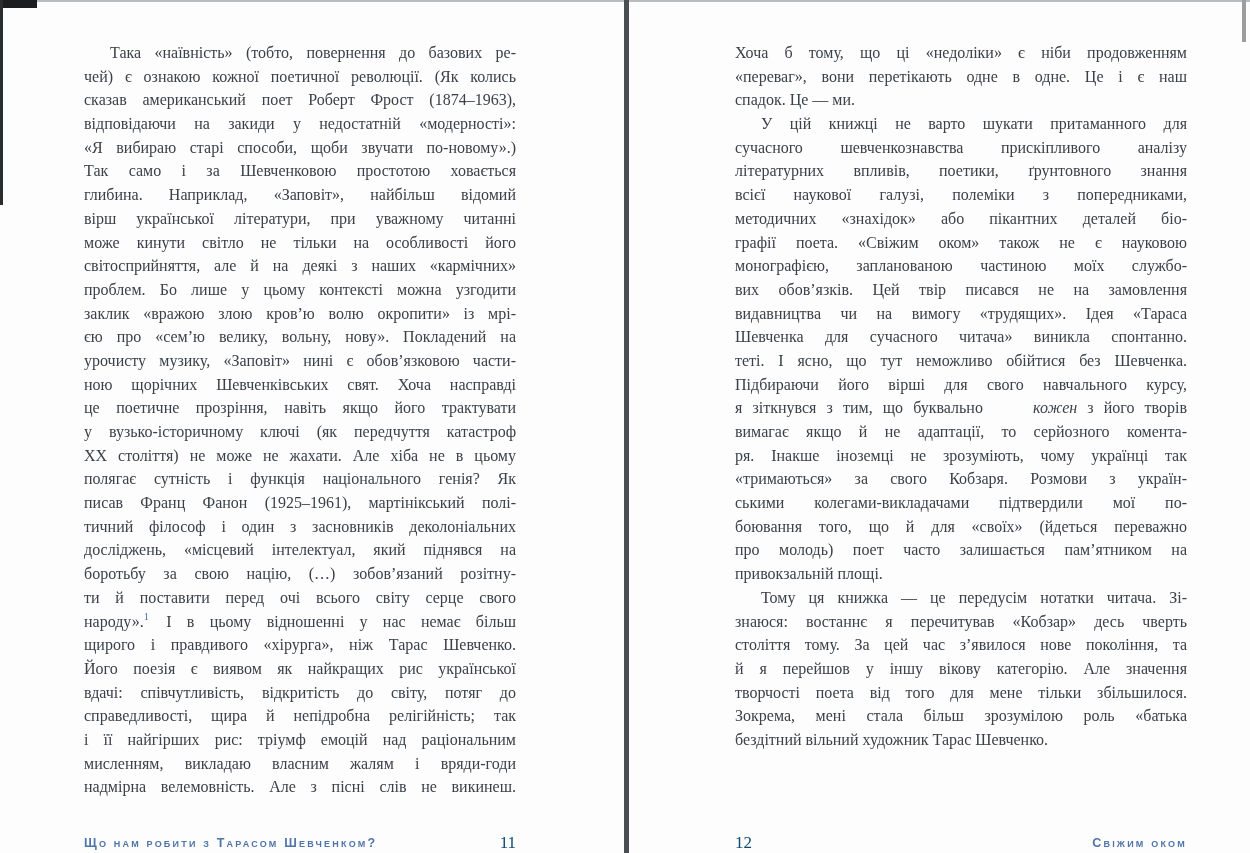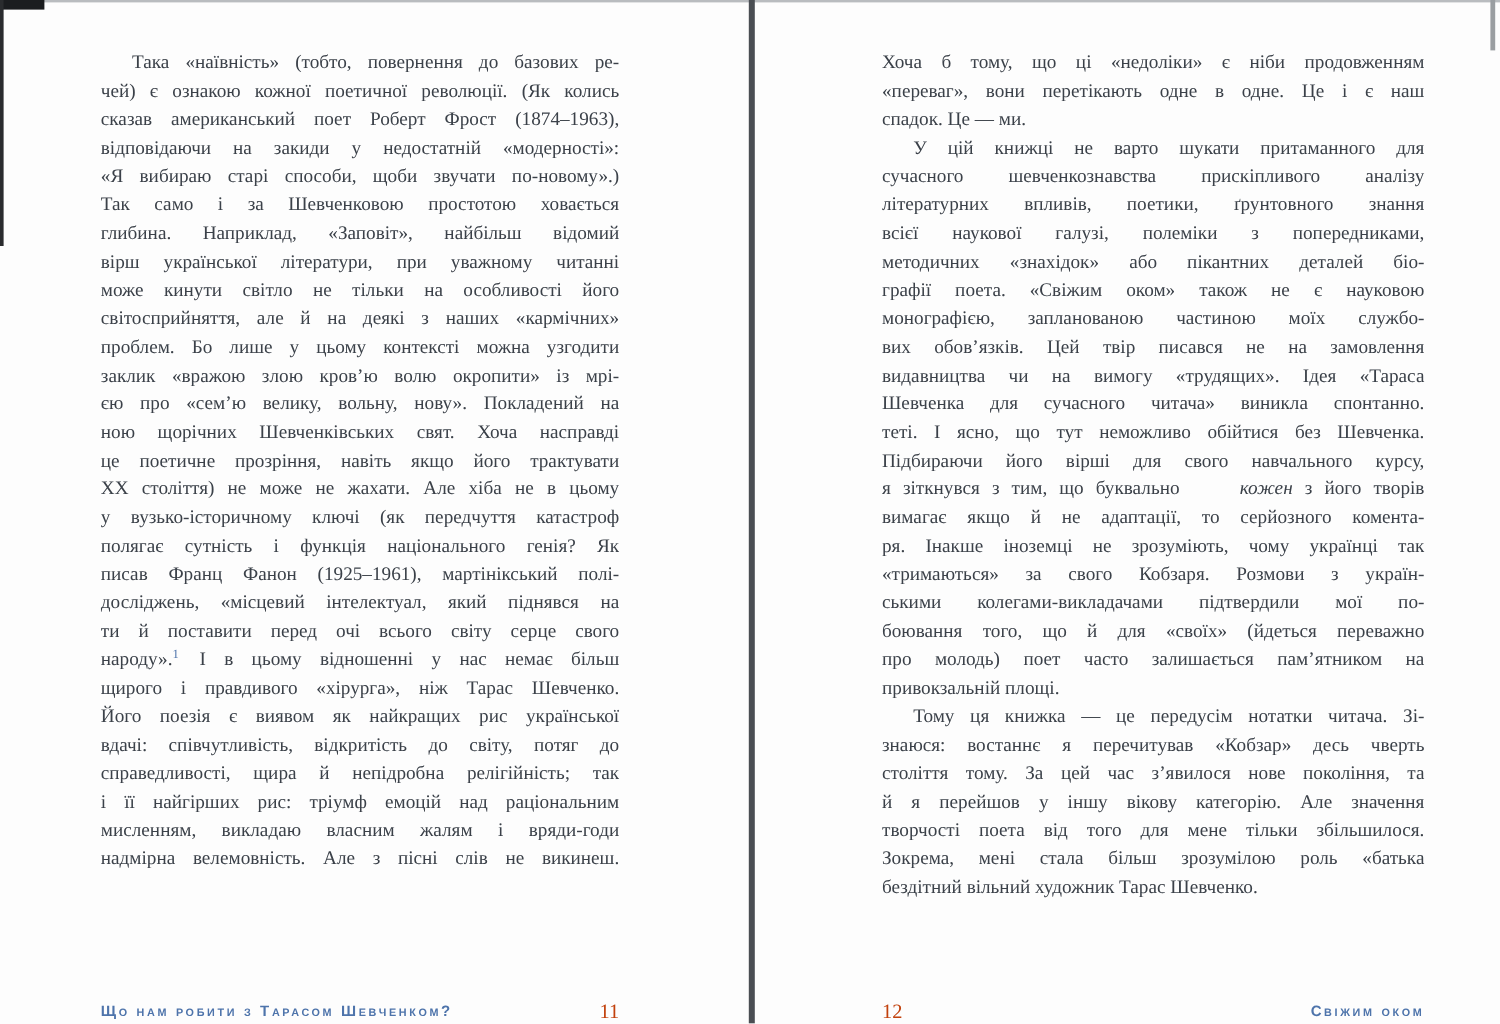--- a/index.html
+++ b/index.html
@@ -51,21 +51,21 @@
   .page-right .page-footer{left:106px;width:452px;}
 
   .running-title{
     font-family:"Liberation Sans","DejaVu Sans",sans-serif;
     font-variant:small-caps;font-weight:600;
     font-size:12.5px;letter-spacing:2.2px;
     color:#4e74ab;
   }
   .page-number{
     font-family:"Liberation Serif","DejaVu Serif",serif;
-    font-size:17px;color:#c2410c;
+    font-size:17px;color:#0c4a6e;
   }
 </style>
 </head>
 <body>
 
 <div class="spread">
 
   <div class="edge-top"></div>
   <div class="corner-tl"></div>
   <div class="edge-left"></div>
@@ -80,27 +80,30 @@
         <div class="line">відповідаючи на закиди у недостатній «модерності»:</div>
         <div class="line">«Я вибираю старі способи, щоби звучати по-новому».)</div>
         <div class="line">Так само і за Шевченковою простотою ховається</div>
         <div class="line">глибина. Наприклад, «Заповіт», найбільш відомий</div>
         <div class="line">вірш української літератури, при уважному читанні</div>
         <div class="line">може кинути світло не тільки на особливості його</div>
         <div class="line">світосприйняття, але й на деякі з наших «кармічних»</div>
         <div class="line">проблем. Бо лише у цьому контексті можна узгодити</div>
         <div class="line">заклик «вражою злою кров’ю волю окропити» із мрі-</div>
         <div class="line">єю про «сем’ю велику, вольну, нову». Покладений на</div>
+        <div class="line">урочисту музику, «Заповіт» нині є обов’язковою части-</div>
         <div class="line">ною щорічних Шевченківських свят. Хоча насправді</div>
         <div class="line">це поетичне прозріння, навіть якщо його трактувати</div>
+        <div class="line">у вузько-історичному ключі (як передчуття катастроф</div>
         <div class="line">ХХ століття) не може не жахати. Але хіба не в цьому</div>
-        <div class="line">у вузько-історичному ключі (як передчуття катастроф</div>
         <div class="line">полягає сутність і функція національного генія? Як</div>
         <div class="line">писав Франц Фанон (1925–1961), мартінікський полі-</div>
+        <div class="line">тичний філософ і один з засновників деколоніальних</div>
         <div class="line">досліджень, «місцевий інтелектуал, який піднявся на</div>
+        <div class="line">боротьбу за свою націю, (…) зобов’язаний розітну-</div>
         <div class="line">ти й поставити перед очі всього світу серце свого</div>
         <div class="line">народу».<sup class="fn">1</sup> І в цьому відношенні у нас немає більш</div>
         <div class="line">щирого і правдивого «хірурга», ніж Тарас Шевченко.</div>
         <div class="line">Його поезія є виявом як найкращих рис української</div>
         <div class="line">вдачі: співчутливість, відкритість до світу, потяг до</div>
         <div class="line">справедливості, щира й непідробна релігійність; так</div>
         <div class="line">і її найгірших рис: тріумф емоцій над раціональним</div>
         <div class="line">мисленням, викладаю власним жалям і вряди-годи</div>
         <div class="line">надмірна велемовність. Але з пісні слів не викинеш.</div>
       </div>

